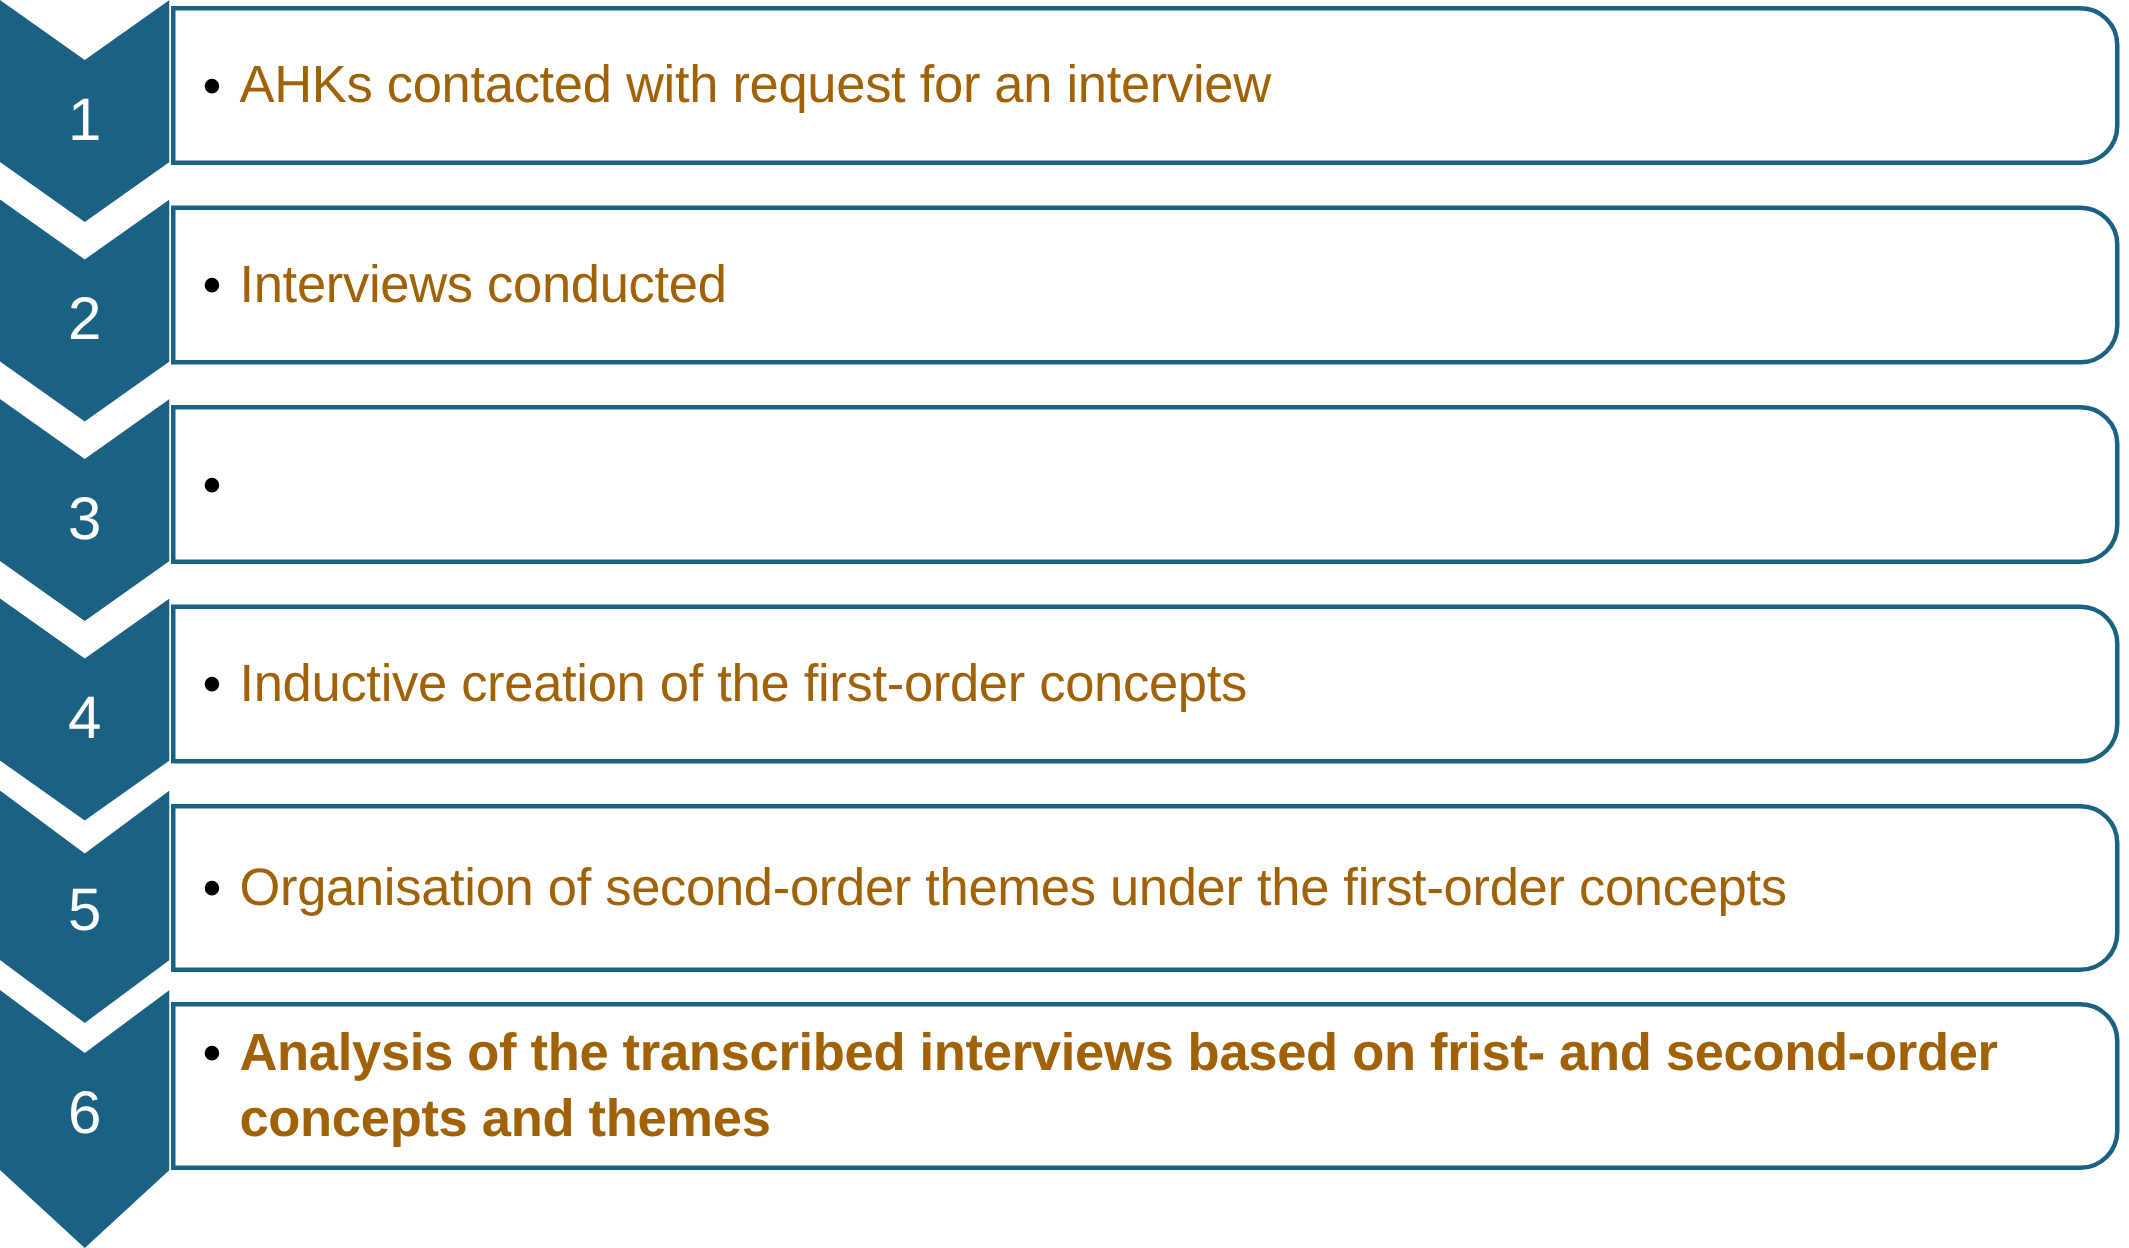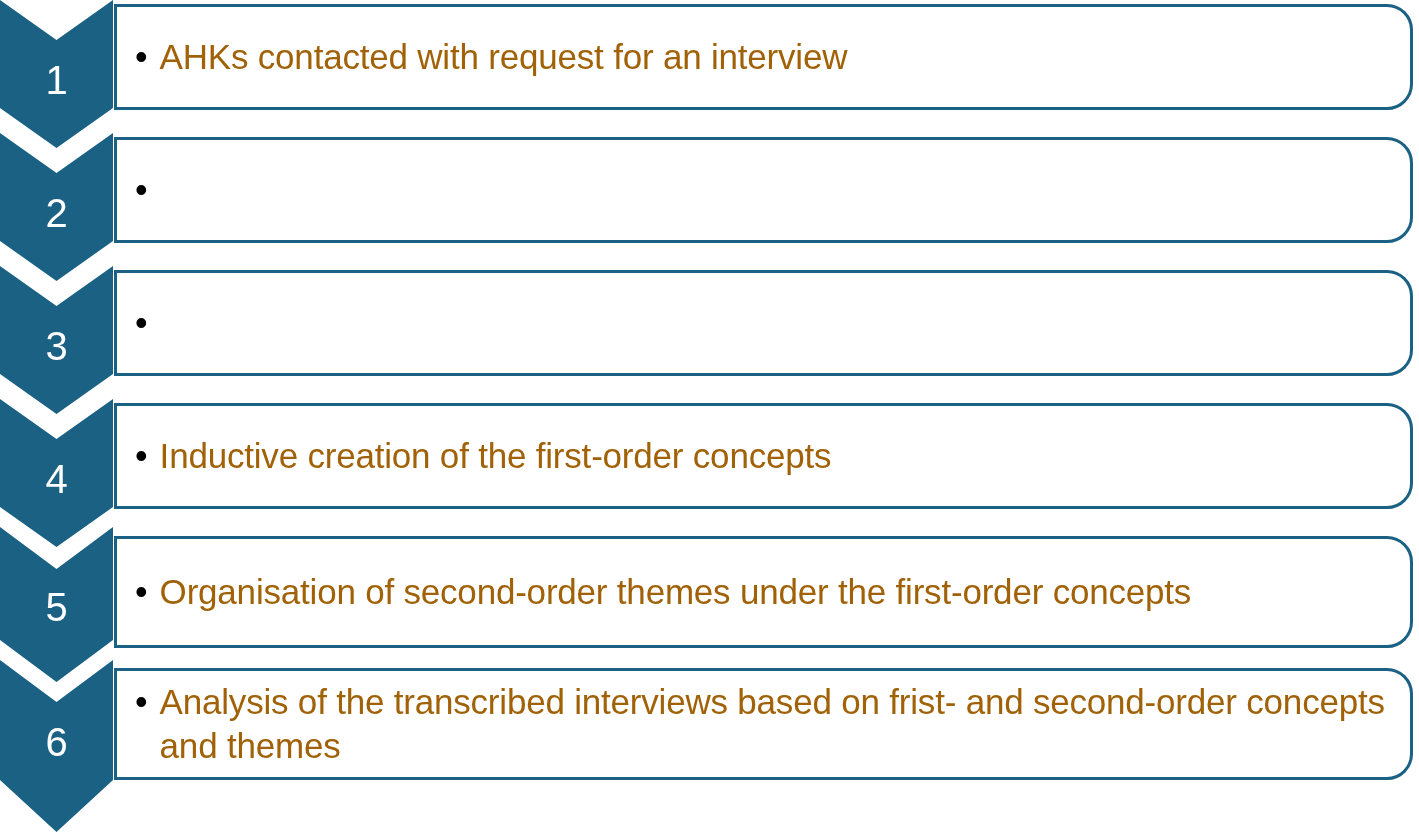--- a/index.html
+++ b/index.html
@@ -154,20 +154,21 @@
   <div class="step-box" style="top:4px; height:106px;">
     <div class="step-content">
       <span class="bullet">•</span>
       <span class="step-text">AHKs contacted with request for an interview</span>
     </div>
   </div>
 
   <div class="step-box" style="top:137px; height:106px;">
     <div class="step-content">
       <span class="bullet">•</span>
+      <span class="step-text">Interviews conducted</span>
     </div>
   </div>
 
   <div class="step-box" style="top:270px; height:106px;">
     <div class="step-content">
       <span class="bullet">•</span>
     </div>
   </div>
 
   <div class="step-box" style="top:403px; height:106px;">
@@ -180,17 +181,17 @@
   <div class="step-box" style="top:536px; height:112px;">
     <div class="step-content">
       <span class="bullet">•</span>
       <span class="step-text" style="max-width:1125px;">Organisation of second-order themes under the first-order concepts</span>
     </div>
   </div>
 
   <div class="step-box" style="top:668px; height:112px;">
     <div class="step-content">
       <span class="bullet">•</span>
-      <span class="step-text" style="max-width:1235px;">Analysis of the transcribed interviews based on frist- and second-order concepts and themes</span>
+      <span class="step-text" style="max-width:1235px;font-weight:bold;">Analysis of the transcribed interviews based on frist- and second-order concepts and themes</span>
     </div>
   </div>
 
 </div>
 
 </body></html>

